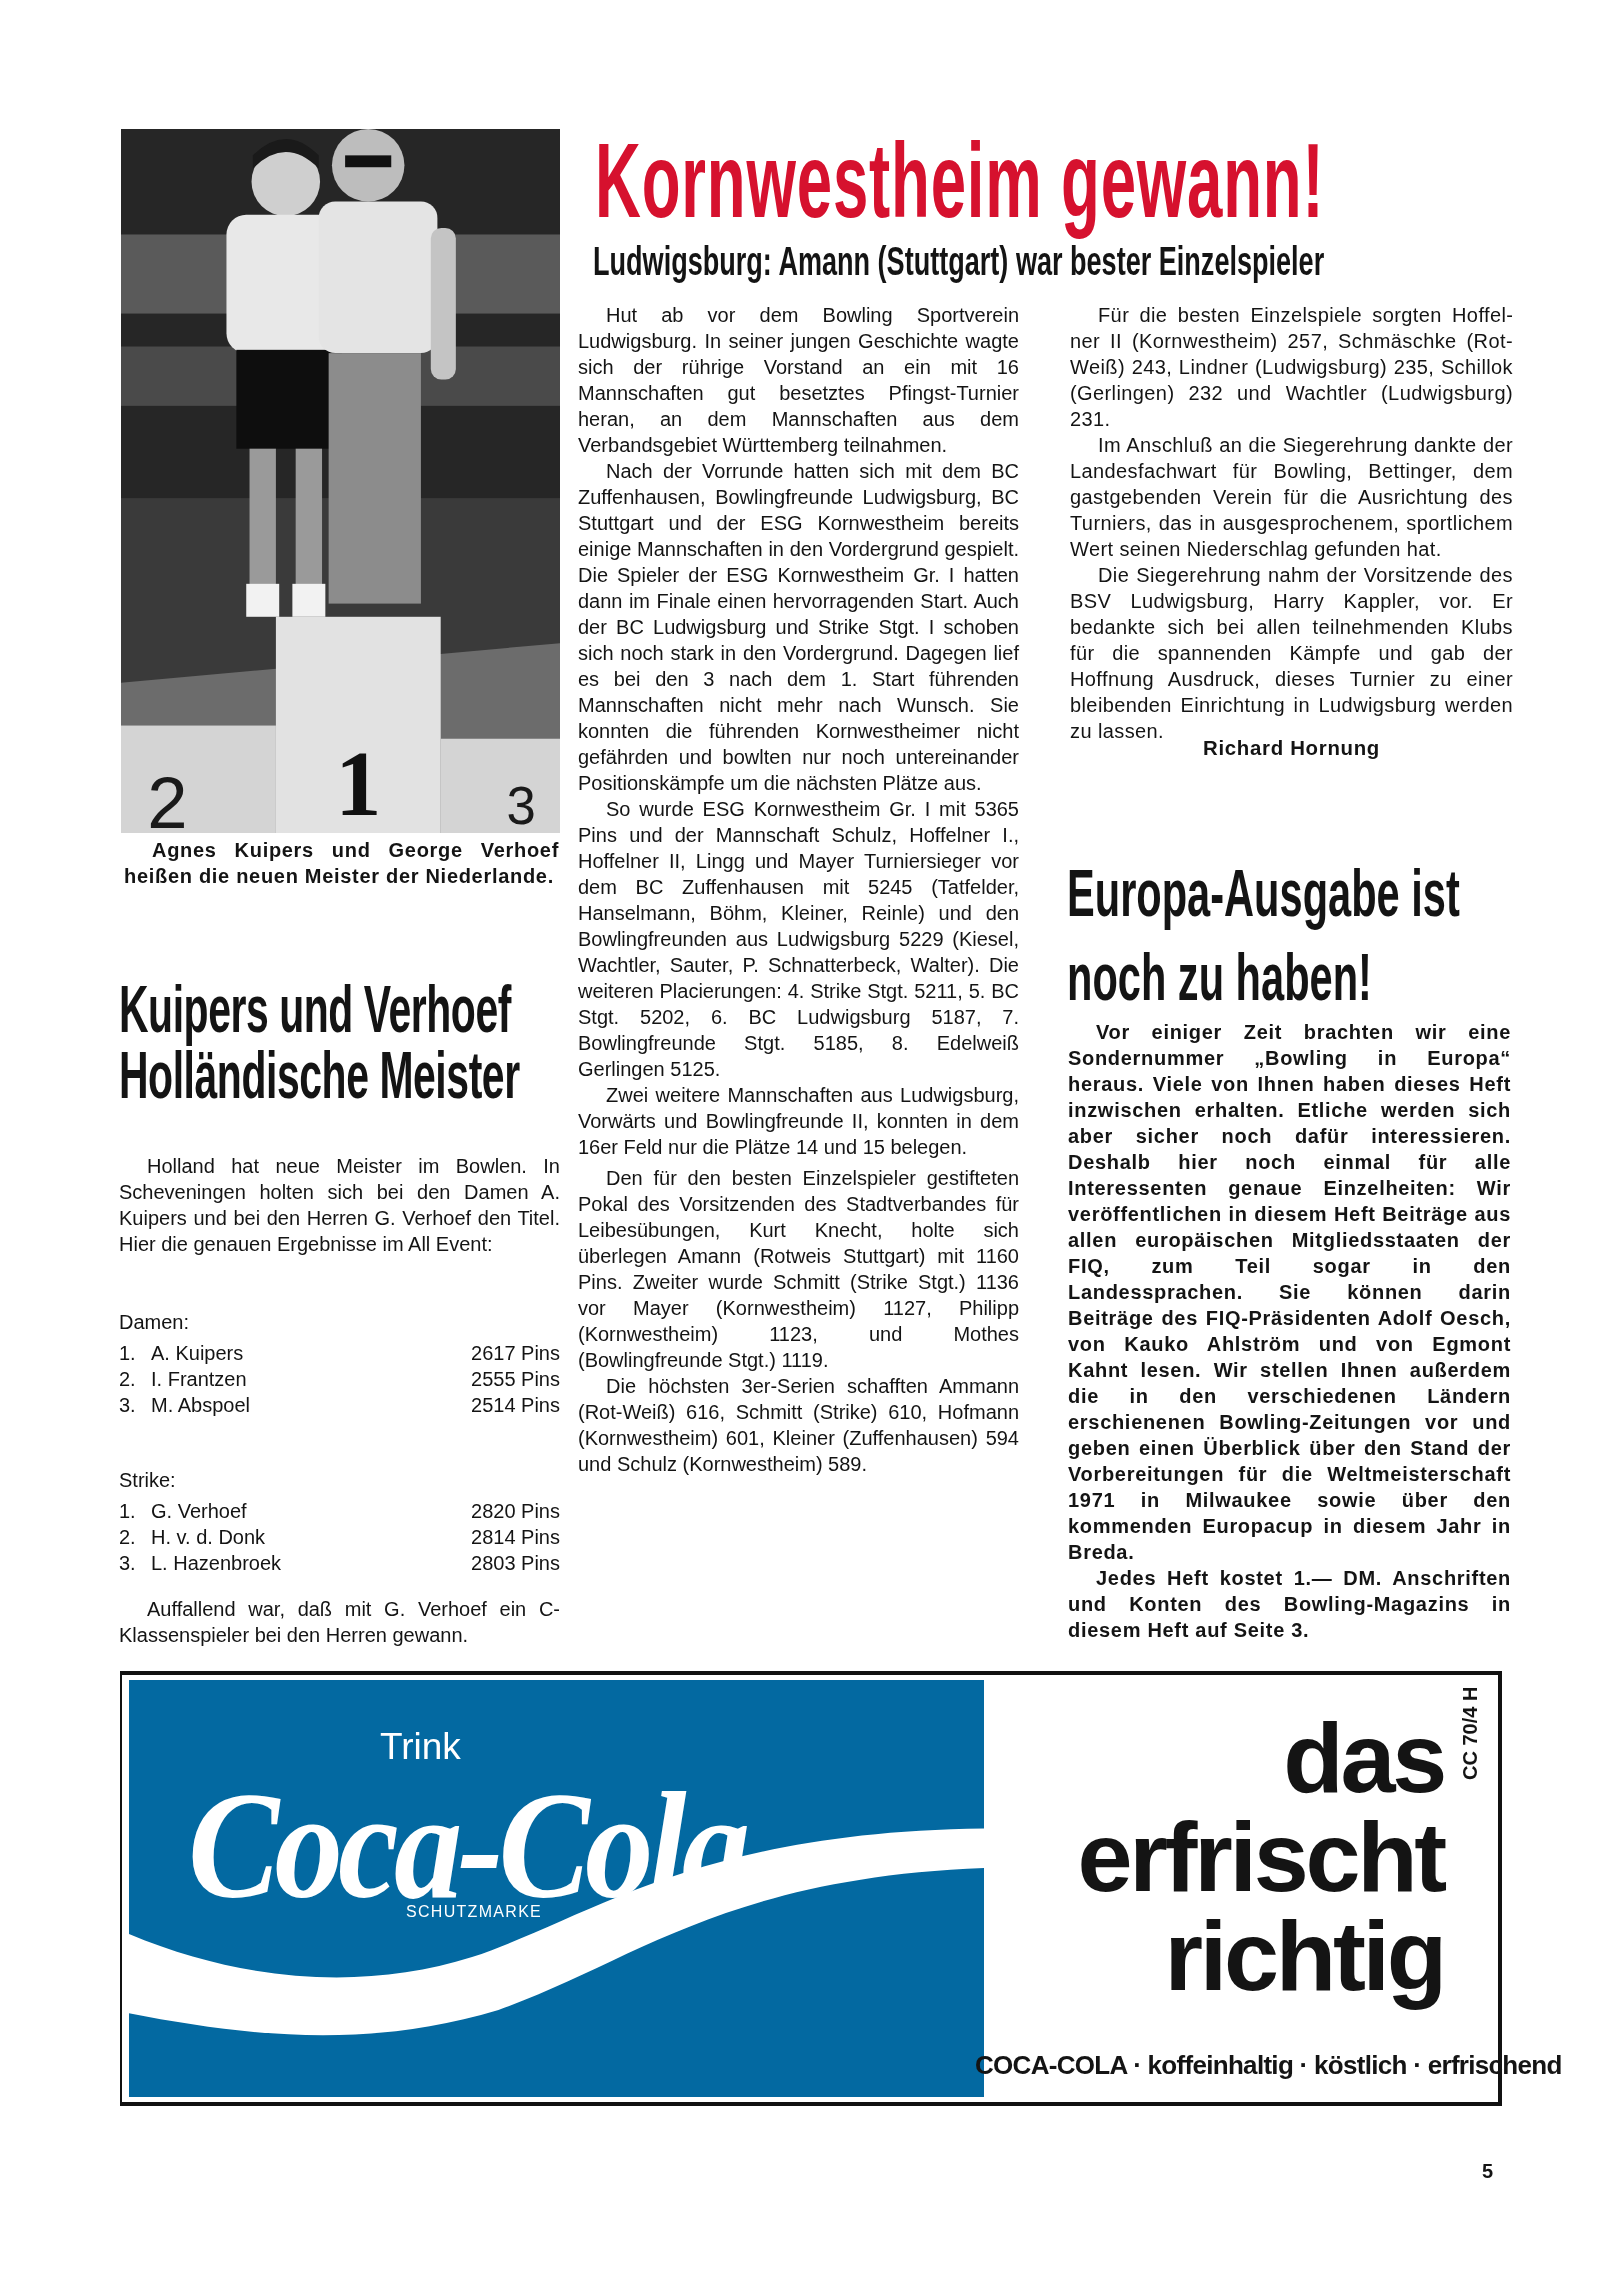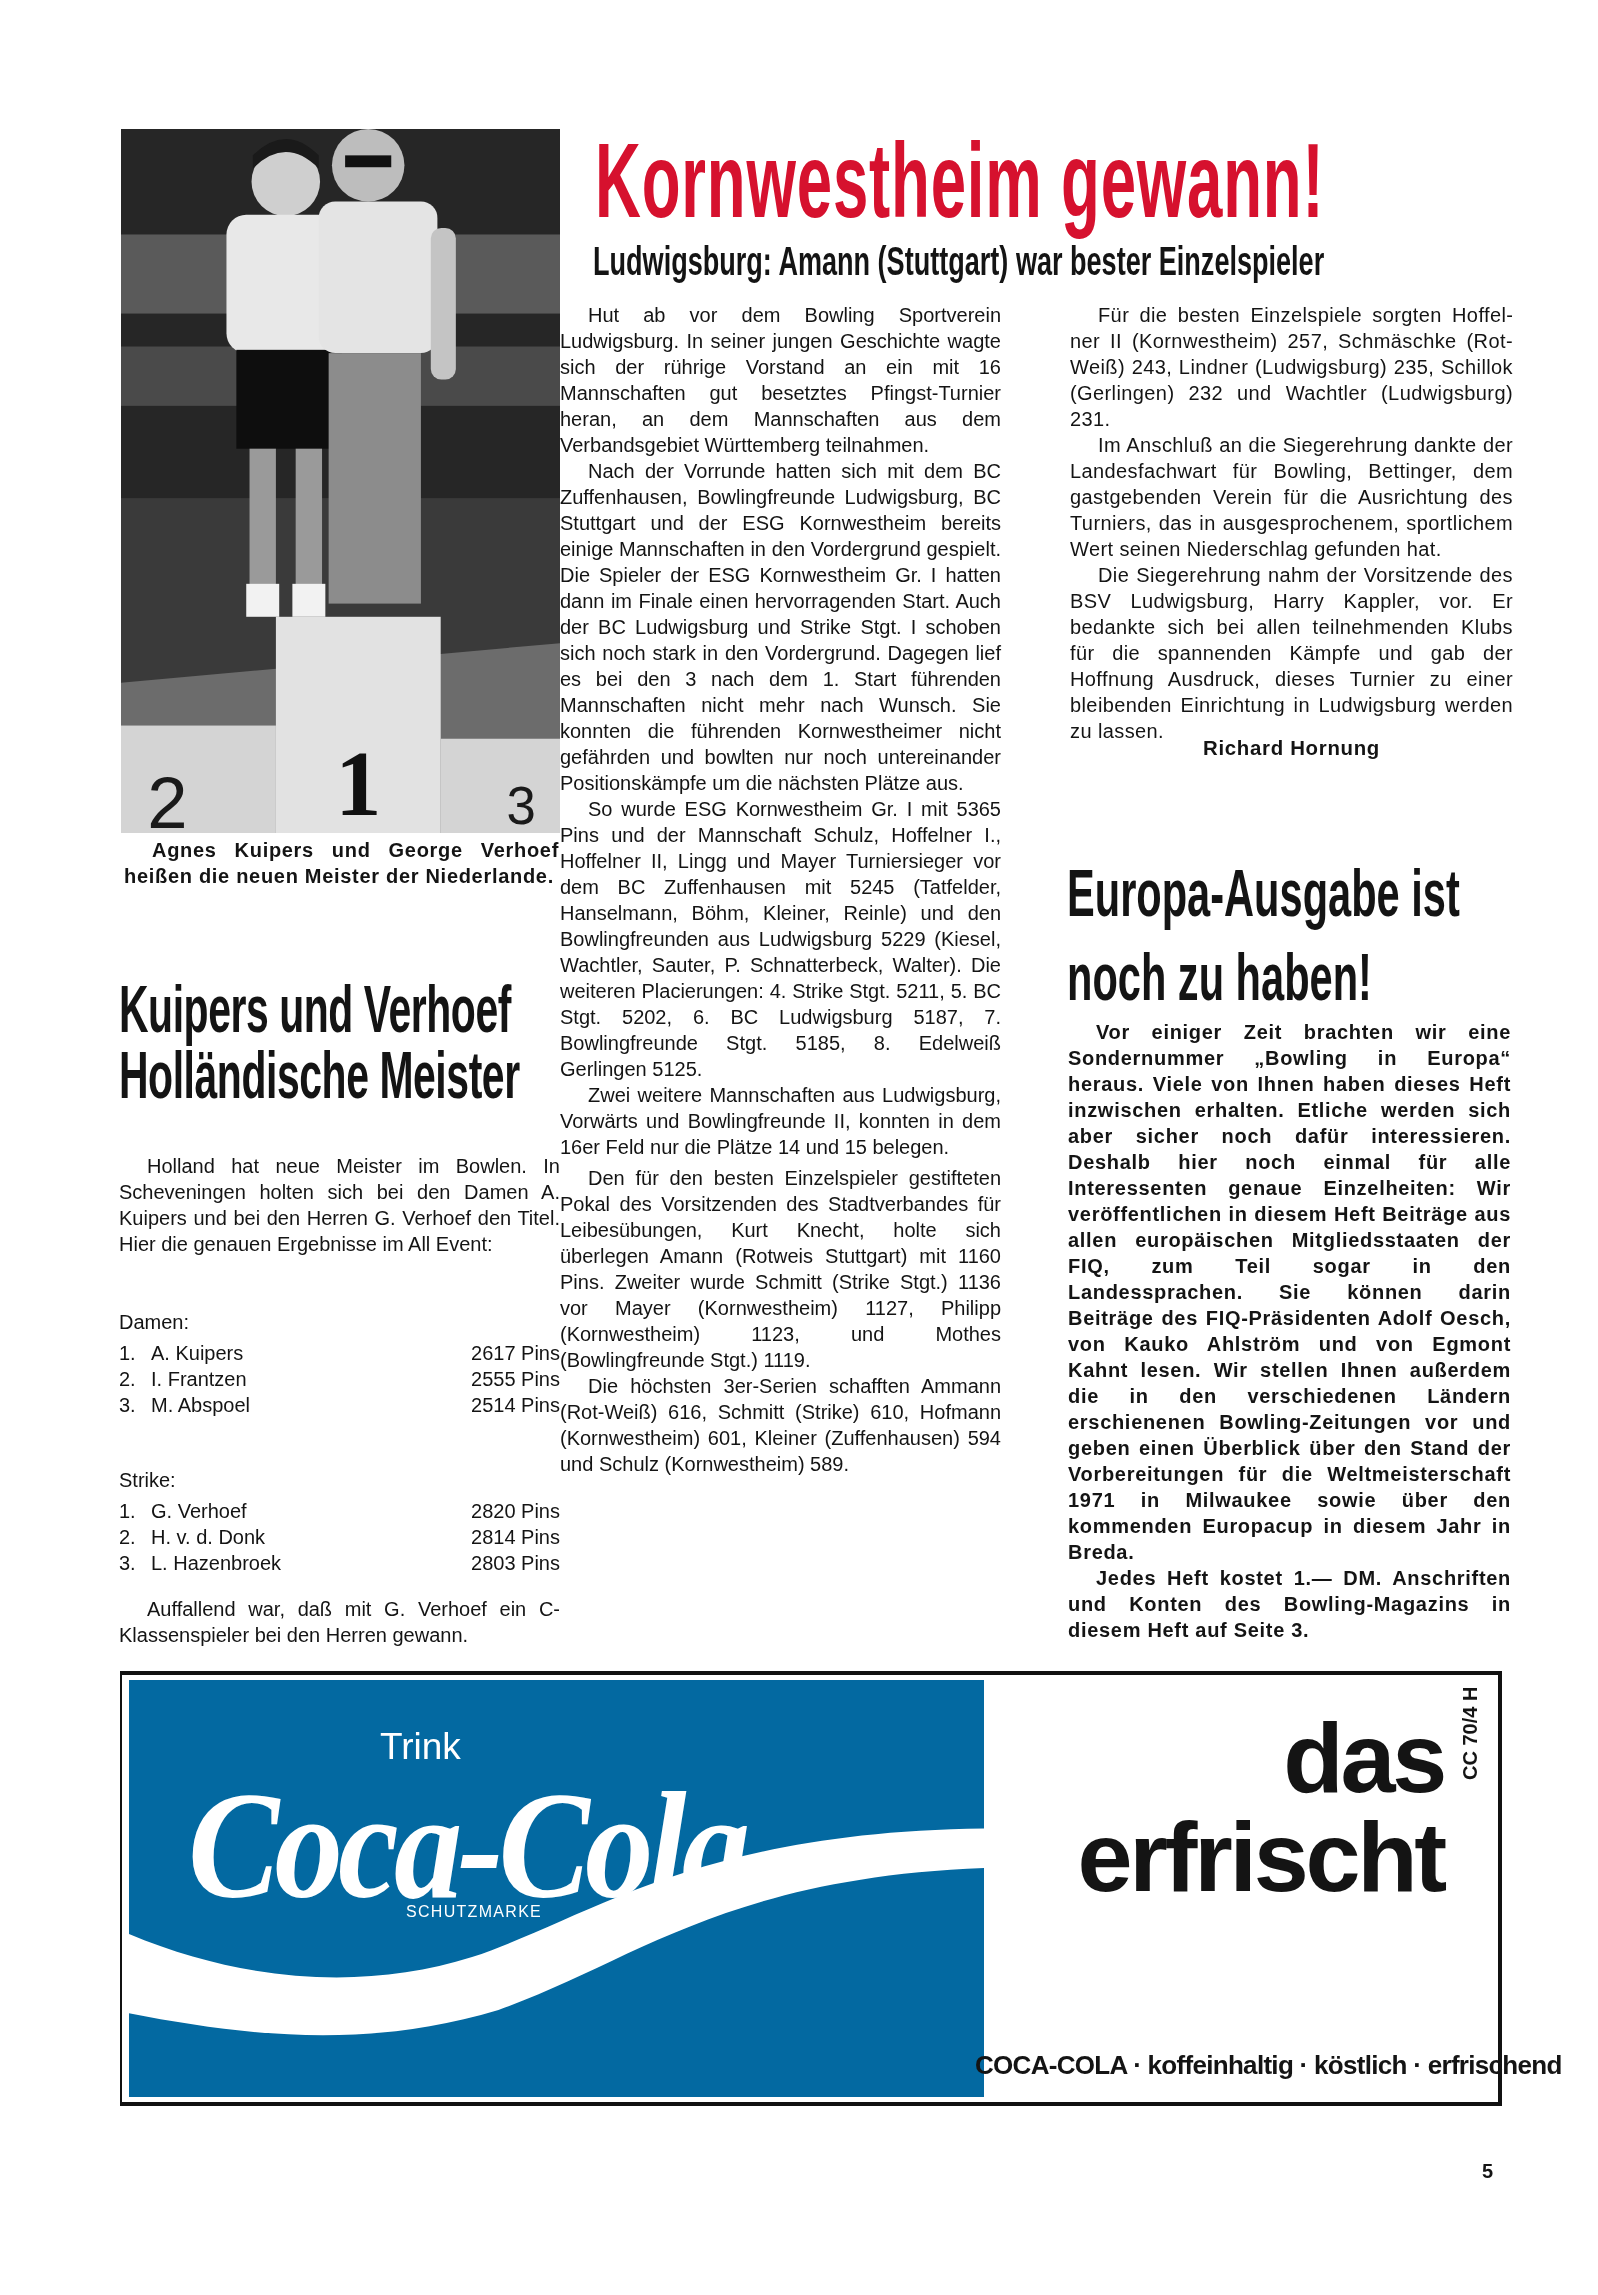--- a/index.html
+++ b/index.html
@@ -28,21 +28,21 @@
   #damen-block { left: 119px; top: 1309px; width: 441px; }
   #herren-block { left: 119px; top: 1467px; width: 441px; }
   #auffallend { left: 119px; top: 1596px; width: 441px; }
 
   
   #main-headline { left: 595px; top: 127px; width: 923px; color: #d6112e; }
   #main-headline div { font-size: 106px; line-height: 106px; font-weight: bold; transform: scaleX(0.6); transform-origin: left top; white-space: nowrap; letter-spacing: 1.3px; }
   #sub-headline { left: 593px; top: 238px; width: 923px; }
   #sub-headline div { font-size: 41px; line-height: 46px; font-weight: bold; transform: scaleX(0.66); transform-origin: left top; white-space: nowrap; }
 
-  #col-middle { left: 560px; top: 302px; width: 441px; }
+  #col-middle { left: 578px; top: 302px; width: 441px; }
   #col-right { left: 1070px; top: 302px; width: 443px; }
   #author { text-align: center; font-weight: bold; font-size: 20.4px; letter-spacing: 0.7px; margin-top: -9.2px; }
 
   #europa-headline { left: 1067px; top: 851px; width: 448px; }
   #europa-headline div { font-size: 66px; line-height: 84px; font-weight: bold; transform: scaleX(0.63); transform-origin: left top; white-space: nowrap; }
   #europa-text { left: 1068px; top: 1019px; width: 443px; }
 
   
   #ad-frame { left: 120px; top: 1671px; width: 1382px; height: 435px; border-top: 4.6px solid #111; border-bottom: 4.6px solid #111; border-right: 4.6px solid #111; border-left: 2.6px solid #111; box-sizing: border-box; }
   #ad-red { left: 129px; top: 1680px; width: 855px; height: 417px; background: #0369a1; overflow: hidden; }
@@ -199,20 +199,21 @@
   <svg viewBox="0 0 1296 632" preserveAspectRatio="none">
     <path d="M0,385 C180,460 360,470 520,420 C700,360 860,230 1296,225 L1296,285 C900,300 760,430 560,500 C360,560 180,540 0,505 Z" fill="#ffffff"></path>
   </svg>
   <div id="ad-trink" class="abs">Trink</div>
   <div id="ad-logo" class="abs">Coca-Cola</div>
   <div id="ad-schutz" class="abs">SCHUTZMARKE</div>
 </div>
 <div id="ad-slogan" class="abs">
   <div>das</div>
   <div>erfrischt</div>
+  <div>richtig</div>
 </div>
 <div id="ad-footer" class="abs">COCA-COLA · koffeinhaltig · köstlich · erfrischend</div>
 <div id="ad-code" class="abs">
   <span>CC 70/4 H</span>
 </div>
 
 <div id="page-number" class="abs">5</div>
 
 
 </body></html>

